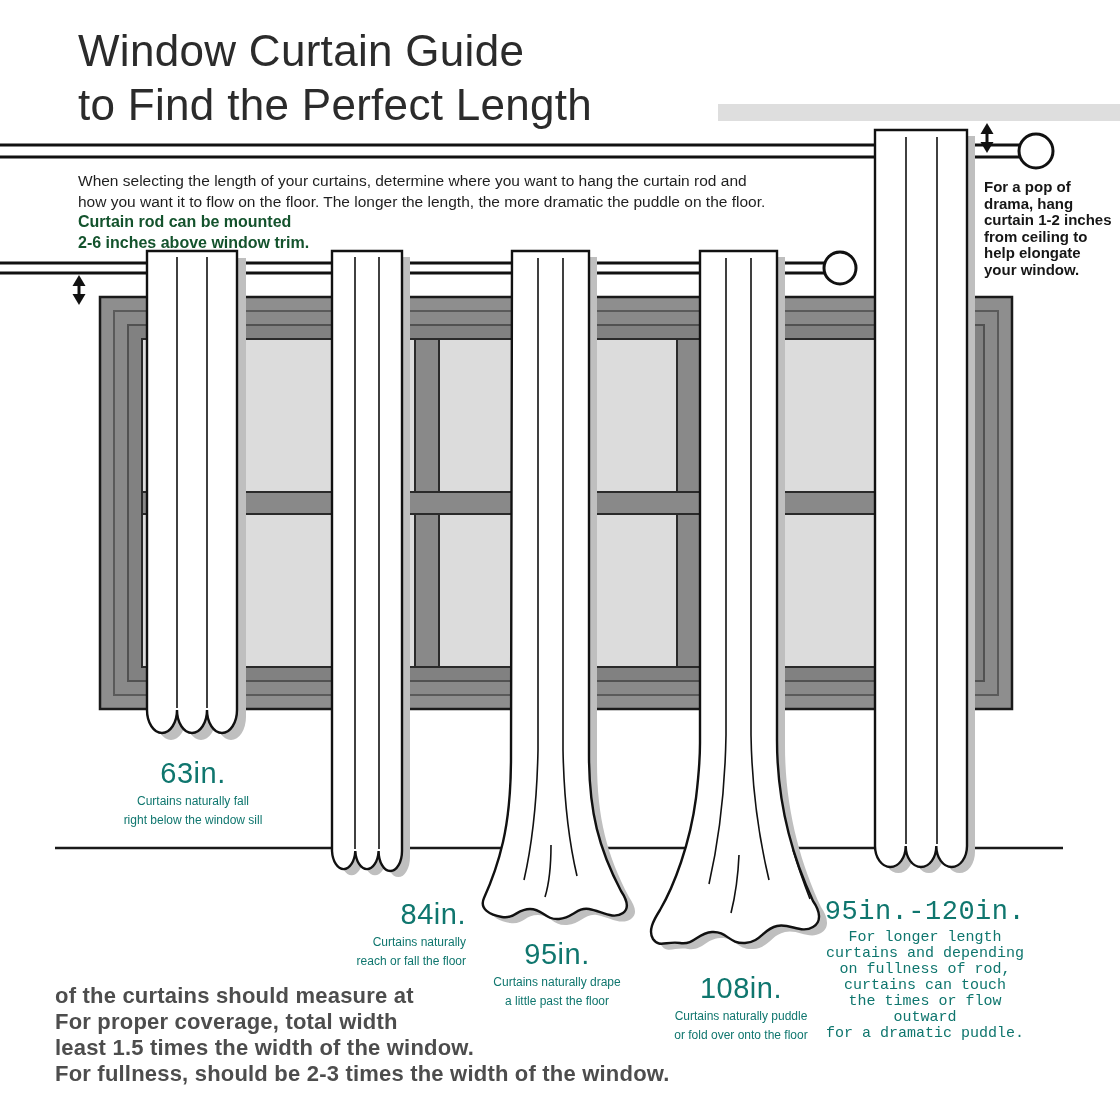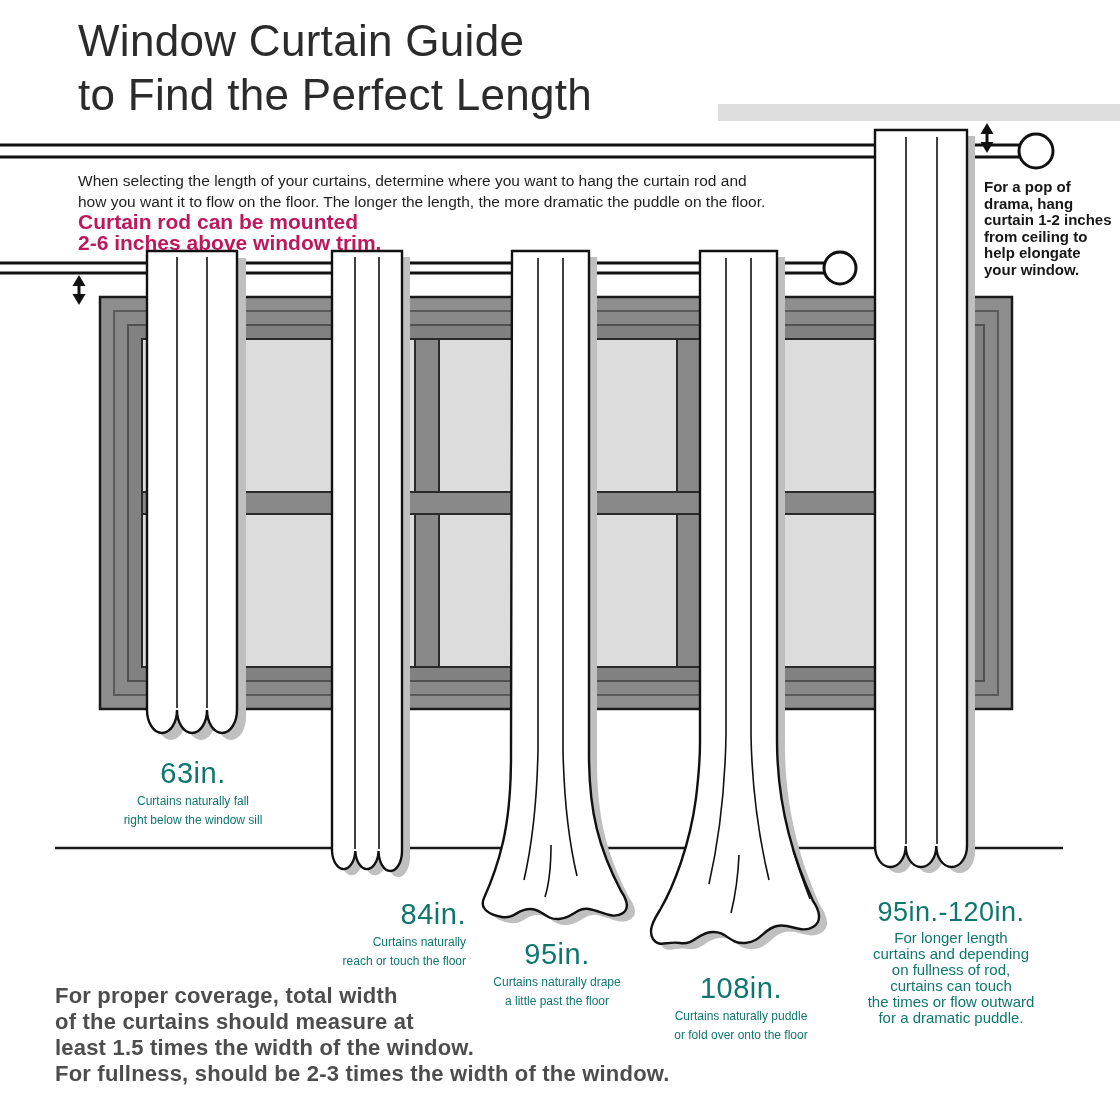--- a/index.html
+++ b/index.html
@@ -3,34 +3,34 @@
 <meta charset="utf-8">
 <style>
   html,body{margin:0;padding:0;}
   body{
     width:1120px;height:1120px;position:relative;overflow:hidden;
     background:#ffffff;font-family:"Liberation Sans", sans-serif;
   }
   #scene{position:absolute;left:0;top:0;z-index:1;}
   .txt{position:absolute;z-index:2;}
   .title{
-    left:78px;top:14px;font-size:44px;line-height:54px;color:#2b2b2b;
+    left:78px;top:24px;font-size:44px;line-height:54px;color:#2b2b2b;
     font-weight:400;letter-spacing:0.3px;white-space:nowrap;
   }
   .intro{left:78px;top:170px;font-size:15.5px;line-height:21px;color:#1f1f1f;white-space:nowrap;}
-  .rodnote{left:78px;top:211px;font-size:21px;line-height:21px;font-weight:bold;color:#be185d;white-space:nowrap;}
+  .rodnote{left:78px;top:211px;font-size:16px;line-height:21px;font-weight:bold;color:#14532d;white-space:nowrap;}
   .ceilnote{left:984px;top:179px;width:140px;font-size:15px;line-height:16.5px;font-weight:bold;color:#161616;}
   .lenlabel{text-align:center;color:#0f766e;}
   .lenlabel .num{font-size:29px;line-height:32px;letter-spacing:0.5px;}
   .lenlabel .desc{font-size:12px;line-height:19px;margin-top:3px;}
   .l1{left:90px;top:757px;width:206px;}
   .l2{left:262px;top:898px;width:204px;text-align:right;}
   .l3{left:455px;top:938px;width:204px;}
   .l4{left:637px;top:972px;width:208px;}
-  .l5{left:848px;top:896px;width:206px;}
+  .l5{left:822px;top:896px;width:206px;font-family:Liberation Mono, monospace;}
   .l5 .num{font-size:27px;}
   .l5 .desc{font-size:15px;line-height:16px;margin-top:2px;}
   .coverage{
     left:55px;top:983px;font-size:22px;line-height:26px;font-weight:bold;
     color:#4d4d4d;letter-spacing:0.2px;white-space:nowrap;
   }
 </style>
 </head>
 <body>
 
@@ -151,21 +151,21 @@
   <div class="desc">
     <div>Curtains naturally fall</div>
     <div>right below the window sill</div>
   </div>
 </div>
 
 <div class="txt lenlabel l2">
   <div class="num">84in.</div>
   <div class="desc">
     <div>Curtains naturally</div>
-    <div>reach or touch the floor</div>
+    <div>reach or fall the floor</div>
   </div>
 </div>
 
 <div class="txt lenlabel l3">
   <div class="num">95in.</div>
   <div class="desc">
     <div>Curtains naturally drape</div>
     <div>a little past the floor</div>
   </div>
 </div>
@@ -184,17 +184,17 @@
     <div>For longer length</div>
     <div>curtains and depending</div>
     <div>on fullness of rod,</div>
     <div>curtains can touch</div>
     <div>the times or flow outward</div>
     <div>for a dramatic puddle.</div>
   </div>
 </div>
 
 <div class="txt coverage">
+  <div>of the curtains should measure at</div>
   <div>For proper coverage, total width</div>
-  <div>of the curtains should measure at</div>
   <div>least 1.5 times the width of the window.</div>
   <div>For fullness, should be 2-3 times the width of the window.</div>
 </div>
 
 </body></html>

